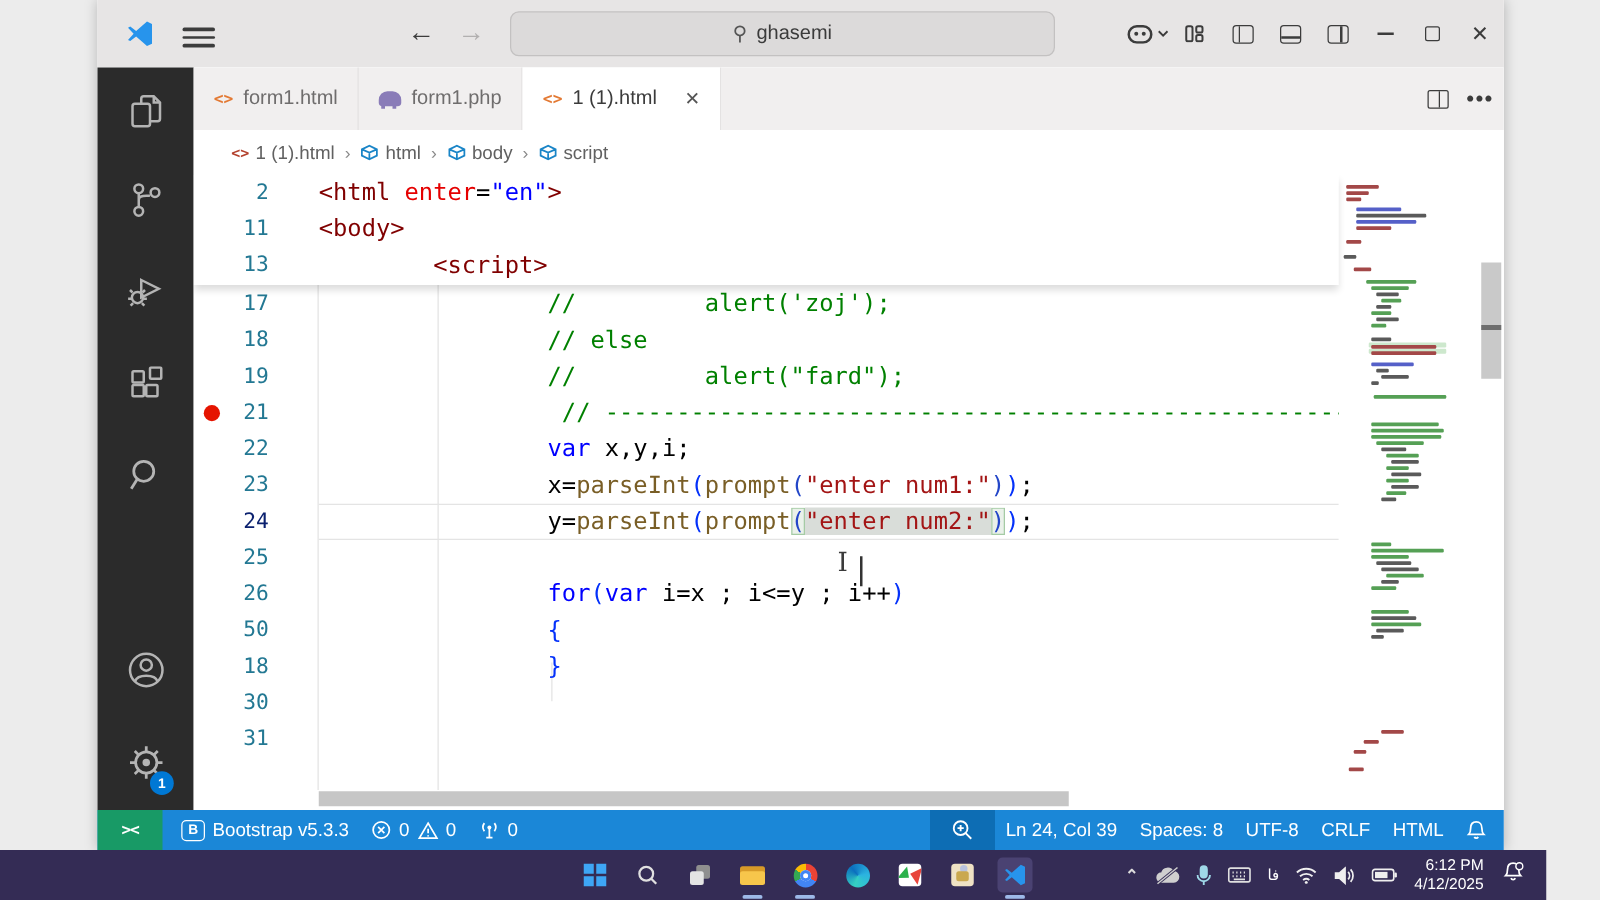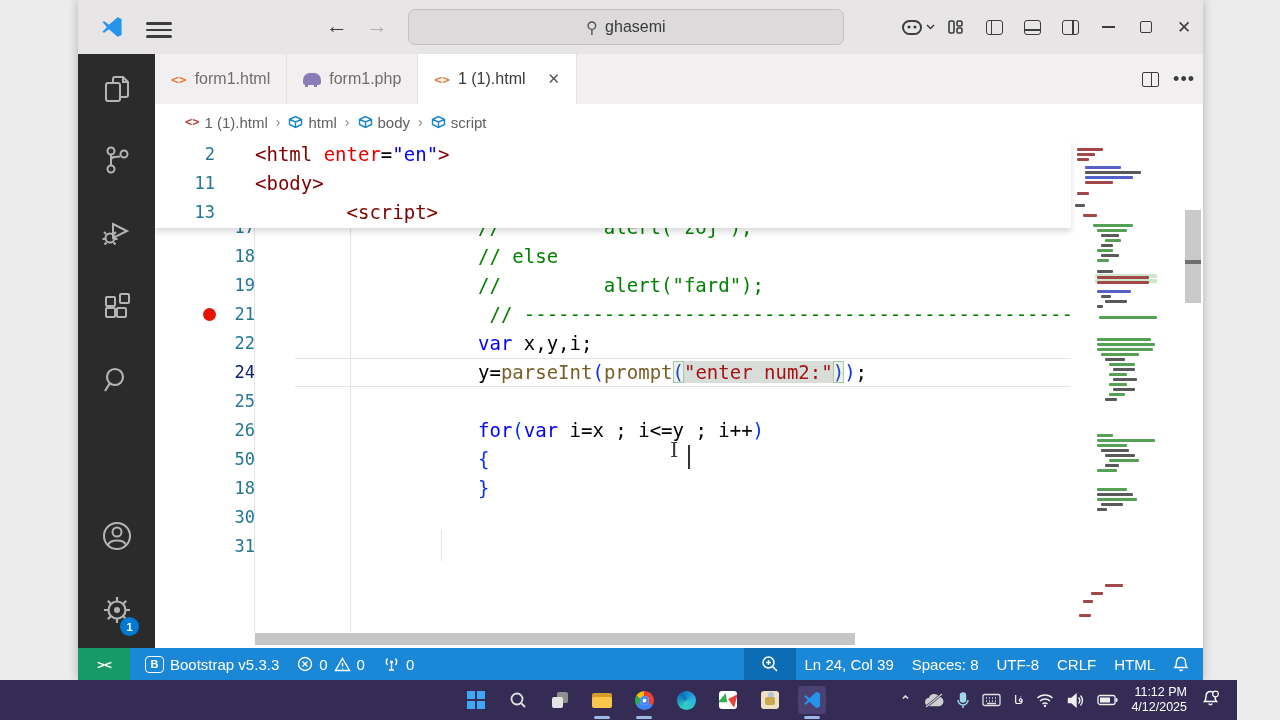--- a/index.html
+++ b/index.html
@@ -48,21 +48,21 @@
   .spliticon{width:15px;height:13px;border:1.6px solid #3c3c3c;border-radius:2px;position:relative;}
   .spliticon::before{content:"";position:absolute;left:50%;top:0;bottom:0;width:1.6px;background:#3c3c3c;}
   .dots{font-size:18px;letter-spacing:1px;color:#3c3c3c;}
   .breadcrumbs{height:36px;display:flex;align-items:center;padding-left:30px;gap:6px;font-size:15px;color:#616161;flex:none;background:#fff;}
   .bc-sep{color:#8a8a8a;font-size:14px;margin:0 2px;}
   .bc-item{display:flex;align-items:center;gap:5px;cursor:pointer;}
   .bc-file{font-family:"DejaVu Sans Mono",monospace;font-weight:bold;font-size:12px;color:#b3422e;}
   
   .editor{position:relative;flex:1;overflow:hidden;background:#fff;font-family:"DejaVu Sans Mono",monospace;}
   .guide{position:absolute;width:1px;background:#e3e3e3;}
-  .codelines{position:absolute;left:0;right:0;top:73px;padding-left:40px;}
+  .codelines{position:absolute;left:0;right:0;top:89px;}
   .cline{position:relative;height:29px;line-height:29px;white-space:pre;font-size:19px;}
   .cline .gut{position:absolute;left:0;top:0;width:60px;text-align:right;color:#237893;font-size:17px;}
   .cline.current .gut{color:#0b216f;}
   .cline .ltext{position:absolute;left:100px;top:0;}
   .cline.current::after{content:"";position:absolute;left:100px;right:132px;top:0;bottom:0;
         border-top:1.5px solid #e4e4e4;border-bottom:1.5px solid #e4e4e4;pointer-events:none;}
   .cline .bp{position:absolute;left:8px;top:8px;width:13px;height:13px;border-radius:50%;background:#e51400;}
   .sticky{position:absolute;left:0;right:132px;top:0;background:#fff;z-index:3;
           box-shadow:0 4px 6px rgba(0,0,0,.14);padding-bottom:1px;}
   .tk-plain{color:#000000}.tk-tag{color:#800000}.tk-attr{color:#e50000}.tk-val{color:#0000ff}
@@ -285,20 +285,21 @@
       <div class="editor">
         <div class="guide" style="left:99px;top:0;height:492px;"></div>
         <div class="guide" style="left:195px;top:73px;height:419px;"></div>
         <div class="guide" style="left:286px;top:390px;height:31px;"></div>
         <div class="codelines" id="codelines">
             <div class="cline"><span class="gut">17</span><span class="ltext"><span class="tk-cmt">                //         alert('zoj');</span></span></div>
             <div class="cline"><span class="gut">18</span><span class="ltext"><span class="tk-cmt">                // else</span></span></div>
             <div class="cline"><span class="gut">19</span><span class="ltext"><span class="tk-cmt">                //         alert("fard");</span></span></div>
             <div class="cline"><span class="gut">21</span><span class="bp"></span><span class="ltext"><span class="tk-cmt">                 // ----------------------------------------------------</span></span></div>
             <div class="cline"><span class="gut">22</span><span class="ltext"><span class="tk-plain">                </span><span class="tk-kw">var</span><span class="tk-plain"> x,y,i;</span></span></div>
+            <div class="cline"><span class="gut">23</span><span class="ltext"><span class="tk-plain">                x=</span><span class="tk-fn">parseInt</span><span class="tk-br1">(</span><span class="tk-fn">prompt</span><span class="tk-br2">(</span><span class="tk-str">"enter num1:"</span><span class="tk-br2">)</span><span class="tk-br1">)</span><span class="tk-plain">;</span></span></div>
             <div class="cline current"><span class="gut">24</span><span class="ltext"><span class="tk-plain">                y=</span><span class="tk-fn">parseInt</span><span class="tk-br1">(</span><span class="tk-fn">prompt</span><span class="tk-br2 m-match">(</span><span class="tk-str m-sel">"enter num2:"</span><span class="tk-br2 m-match">)</span><span class="tk-br1">)</span><span class="tk-plain">;</span></span></div>
             <div class="cline"><span class="gut">25</span><span class="ltext"></span></div>
             <div class="cline"><span class="gut">26</span><span class="ltext"><span class="tk-plain">                </span><span class="tk-kw">for</span><span class="tk-br1">(</span><span class="tk-kw">var</span><span class="tk-plain"> i=x ; i&lt;=y ; i++</span><span class="tk-br1">)</span></span></div>
             <div class="cline"><span class="gut">50</span><span class="ltext"><span class="tk-plain">                </span><span class="tk-br1">{</span></span></div>
             <div class="cline"><span class="gut">18</span><span class="ltext"><span class="tk-plain">                </span><span class="tk-br1">}</span></span></div>
             <div class="cline"><span class="gut">30</span><span class="ltext"></span></div>
             <div class="cline"><span class="gut">31</span><span class="ltext"></span></div>
           </div>
         <div class="sticky" id="sticky">
             <div class="cline"><span class="gut">2</span><span class="ltext"><span class="tk-tag">&lt;html</span><span class="tk-plain"> </span><span class="tk-attr">enter</span><span class="tk-plain">=</span><span class="tk-val">"en"</span><span class="tk-tag">&gt;</span></span></div>
@@ -504,21 +505,21 @@
           </svg>
       </span>
       <span class="tray-ic">
         <svg width="21" height="12" viewBox="0 0 21 12">
             <rect x="1" y="1.5" width="17" height="9" rx="2" fill="none" stroke="#efefef" stroke-width="1.3"></rect>
             <rect x="3" y="3.5" width="10" height="5" fill="#efefef"></rect>
             <rect x="18.5" y="4" width="2" height="4" rx="1" fill="#efefef"></rect>
           </svg>
       </span>
       <div class="clock">
-        <div>11:12 PM</div>
+        <div>6:12 PM</div>
         <div>4/12/2025</div>
       </div>
     </div>
     <span class="tk-bell">
       <svg width="17" height="17" viewBox="0 0 17 17">
           <path d="M8.5 1.5 c3 0 4.5 2.2 4.5 5 c0 3.5 1.5 5 1.5 5 H2.5 c0 0 1.5-1.5 1.5-5 c0-2.8 1.5-5 4.5-5 Z" fill="none" stroke="#fff" stroke-width="1.4"></path>
           <path d="M6.8 13.5 a1.8 1.8 0 0 0 3.4 0" fill="none" stroke="#fff" stroke-width="1.4"></path>
           <circle cx="13.5" cy="4" r="2.8" fill="#342c55" stroke="#fff" stroke-width="1.2"></circle>
         </svg>
     </span>

